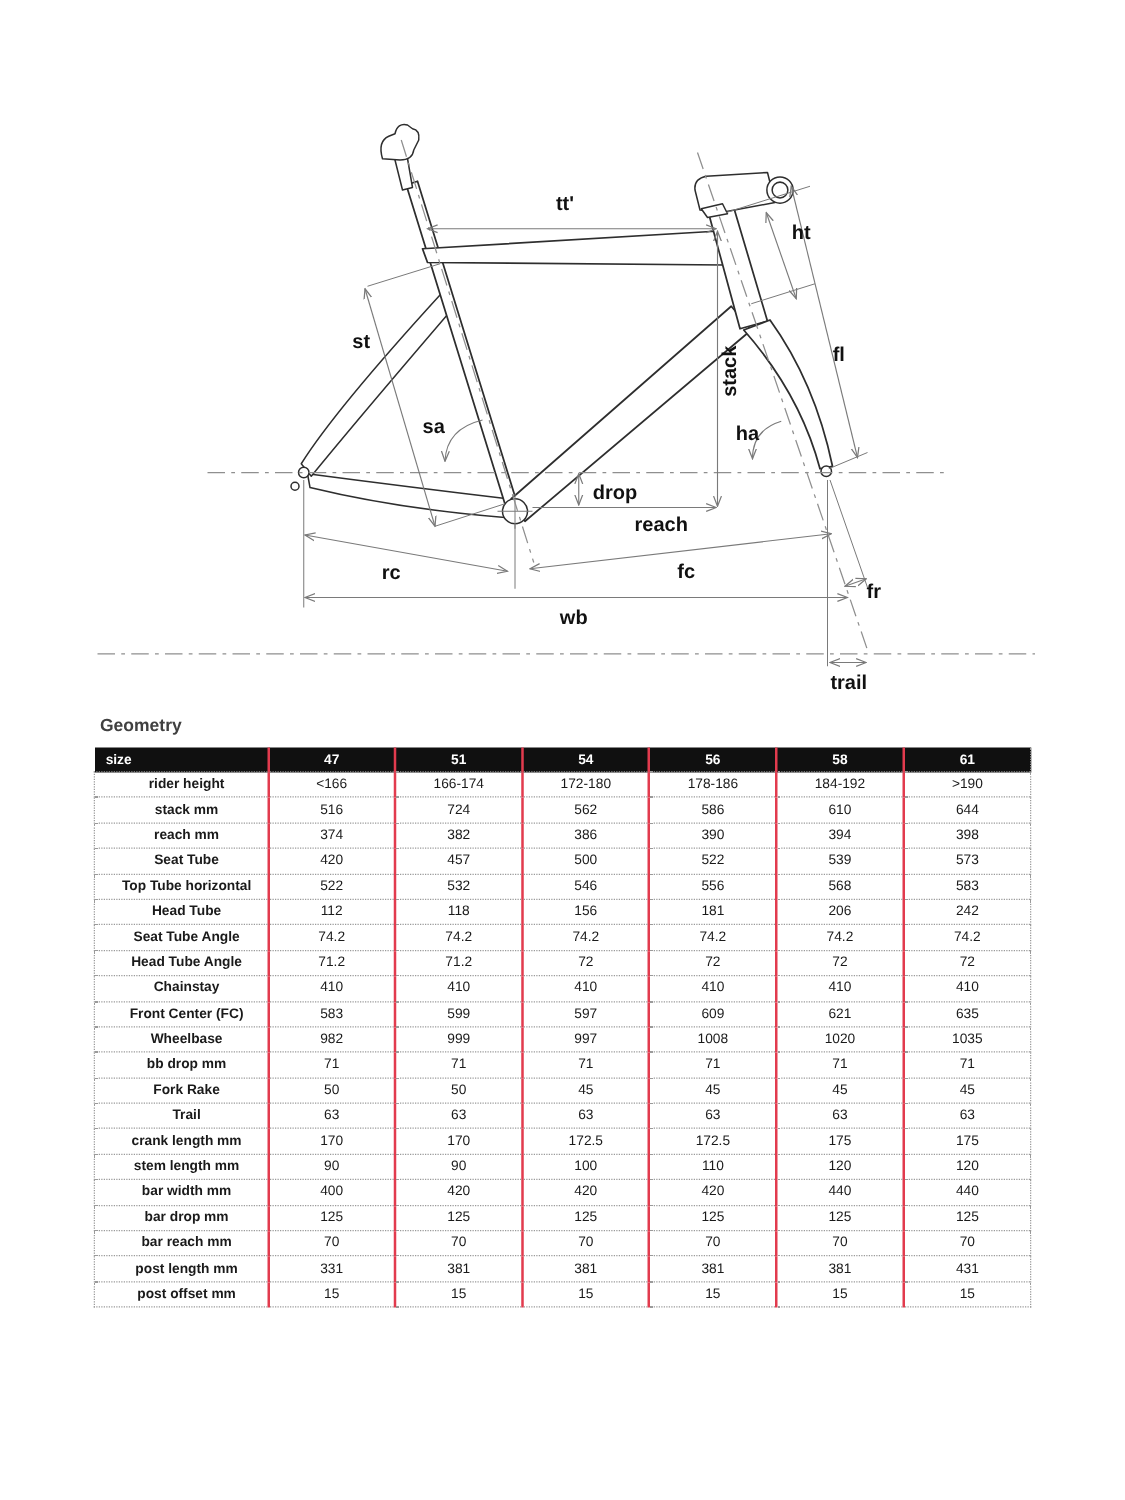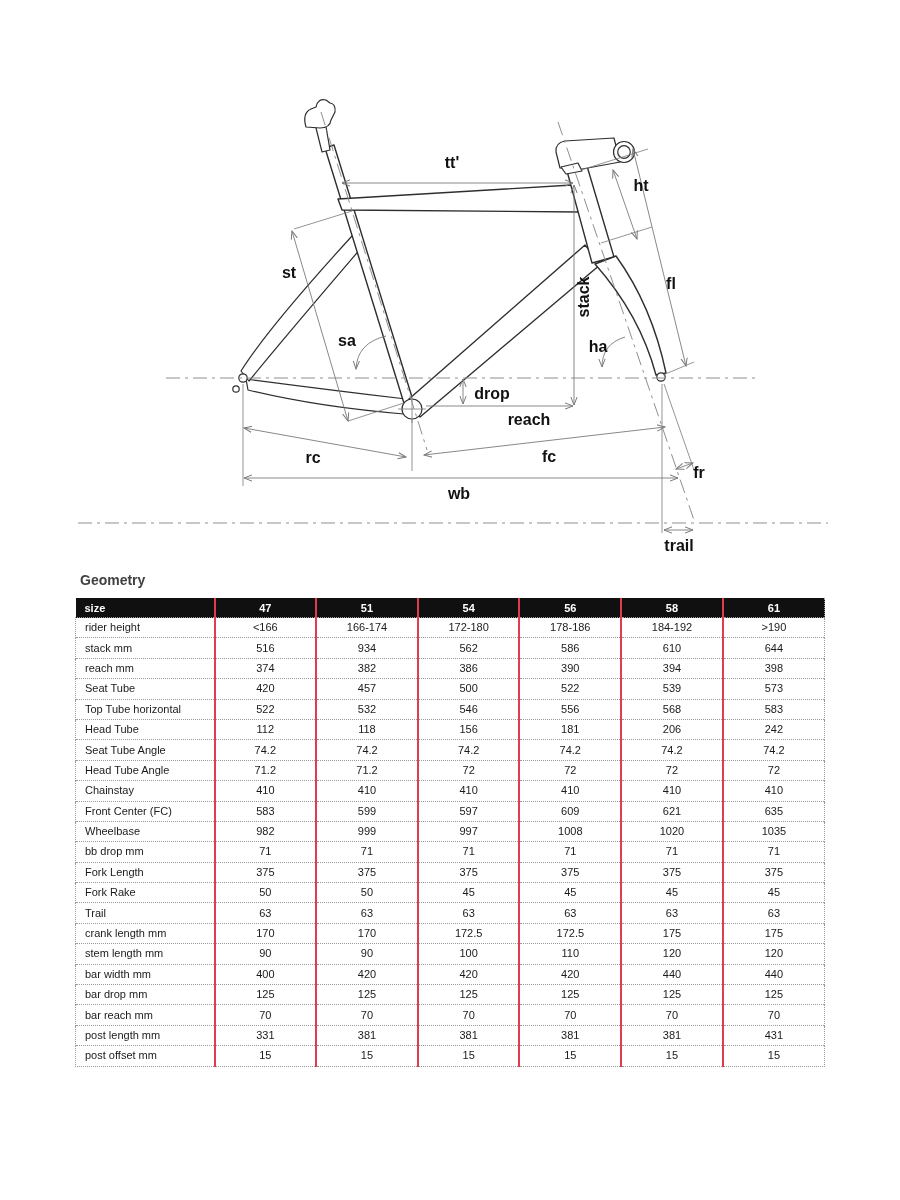--- a/index.html
+++ b/index.html
@@ -15,21 +15,21 @@
   .ext{stroke:#7a7a7a;stroke-width:0.8;fill:none;}
   .lbl{font:bold 16px "Liberation Sans",sans-serif;fill:#111;text-anchor:middle;}
   #geo-title{position:absolute;left:80px;top:572px;font-size:14px;font-weight:bold;color:#404040;}
   table{position:absolute;left:75px;top:598px;width:750px;border-collapse:collapse;
         table-layout:fixed;font-size:11px;}
   thead th{background:var(--header-bg,#101010);color:#fff;height:19px;font-weight:bold;
         text-align:center;padding:0;}
   thead th.first{text-align:left;padding-left:9px;margin-top:13px;}
   tbody td{height:19.4px;line-height:1;text-align:center;border-top:1px dotted #9a9a9a;
         padding:0;font-weight:normal;}
-  tbody td.rowlabel{text-align:left;padding-left:9px;font-weight:normal;
+  tbody td.rowlabel{text-align:center;padding-left:9px;font-weight:bold;
         border-left:1px dotted #9a9a9a;}
   td.val,th.val{border-left:2px solid var(--accent,#e23b4e);}
   td.last,th.last{border-right:1px dotted #9a9a9a;}
   tbody tr:last-child td{border-bottom:1px dotted #9a9a9a;}
 </style>
 </head>
 <body>
 
 <div id="page">
 
@@ -145,21 +145,21 @@
           <td class="val">&lt;166</td>
           <td class="val">166-174</td>
           <td class="val">172-180</td>
           <td class="val">178-186</td>
           <td class="val">184-192</td>
           <td class="val last">&gt;190</td>
         </tr>
         <tr>
           <td class="rowlabel">stack mm</td>
           <td class="val">516</td>
-          <td class="val">934</td>
+          <td class="val">724</td>
           <td class="val">562</td>
           <td class="val">586</td>
           <td class="val">610</td>
           <td class="val last">644</td>
         </tr>
         <tr>
           <td class="rowlabel">reach mm</td>
           <td class="val">374</td>
           <td class="val">382</td>
           <td class="val">386</td>
@@ -242,29 +242,20 @@
         <tr>
           <td class="rowlabel">bb drop mm</td>
           <td class="val">71</td>
           <td class="val">71</td>
           <td class="val">71</td>
           <td class="val">71</td>
           <td class="val">71</td>
           <td class="val last">71</td>
         </tr>
         <tr>
-          <td class="rowlabel">Fork Length</td>
-          <td class="val">375</td>
-          <td class="val">375</td>
-          <td class="val">375</td>
-          <td class="val">375</td>
-          <td class="val">375</td>
-          <td class="val last">375</td>
-        </tr>
-        <tr>
           <td class="rowlabel">Fork Rake</td>
           <td class="val">50</td>
           <td class="val">50</td>
           <td class="val">45</td>
           <td class="val">45</td>
           <td class="val">45</td>
           <td class="val last">45</td>
         </tr>
         <tr>
           <td class="rowlabel">Trail</td>

